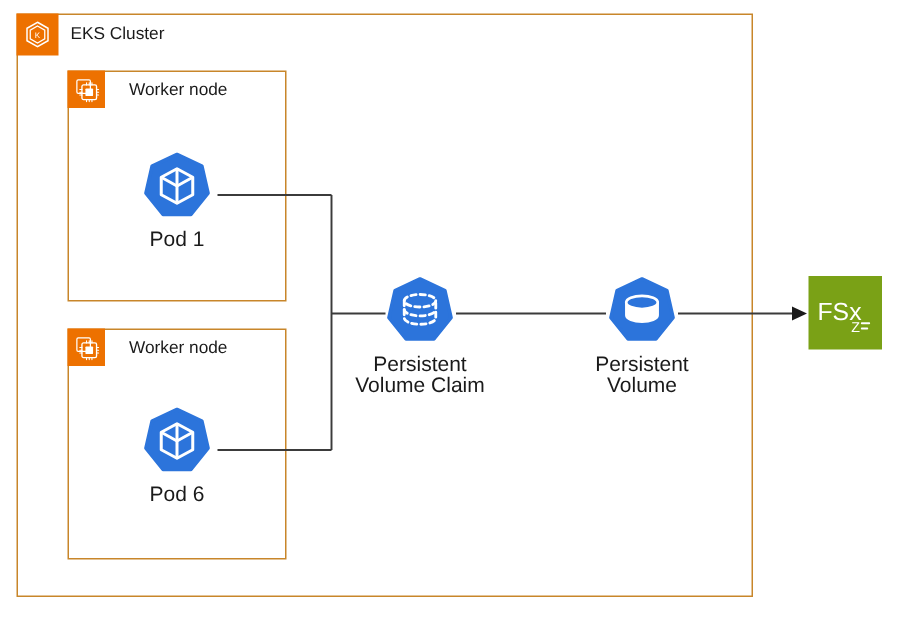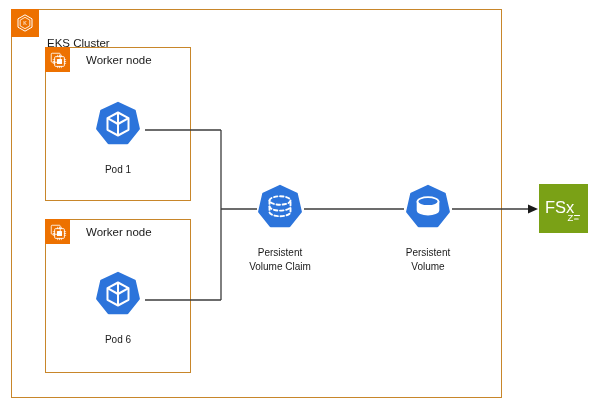--- a/index.html
+++ b/index.html
@@ -39,39 +39,39 @@
   .badge-node-1 { left: 45px; top: 47px;  width: 25px; height: 25px; }
   .badge-node-2 { left: 45px; top: 219px; width: 25px; height: 25px; }
 
   
   .group-title {
     position: absolute;
     font-size: 11.5px;
     color: #1a1a1a;
     white-space: nowrap;
   }
-  .title-eks  { left: 47px; top: 17px; margin-top: 20px; }
+  .title-eks  { left: 47px; top: 17px; }
   .title-node-1 { left: 86px; top: 54px; }
   .title-node-2 { left: 86px; top: 226px; }
 
   
   .k8s-node {
     position: absolute;
     width: 120px;
     text-align: center;
   }
   .k8s-glyph {
     width: 48px;
     height: 48px;
     margin: 0 auto;
     display: block;
   }
   .k8s-label {
-    margin-top: 15px;
-    font-size: 10px;
+    margin-top: 5px;
+    font-size: 14px;
     line-height: 13.5px;
     color: #1a1a1a;
     white-space: pre-line;
   }
   .pod-1 { left: 58px;  top: 100px; }
   .pod-2 { left: 58px;  top: 270px; }
   .pvc   { left: 220px; top: 183px; }
   .pv    { left: 368px; top: 183px; }
 
   

